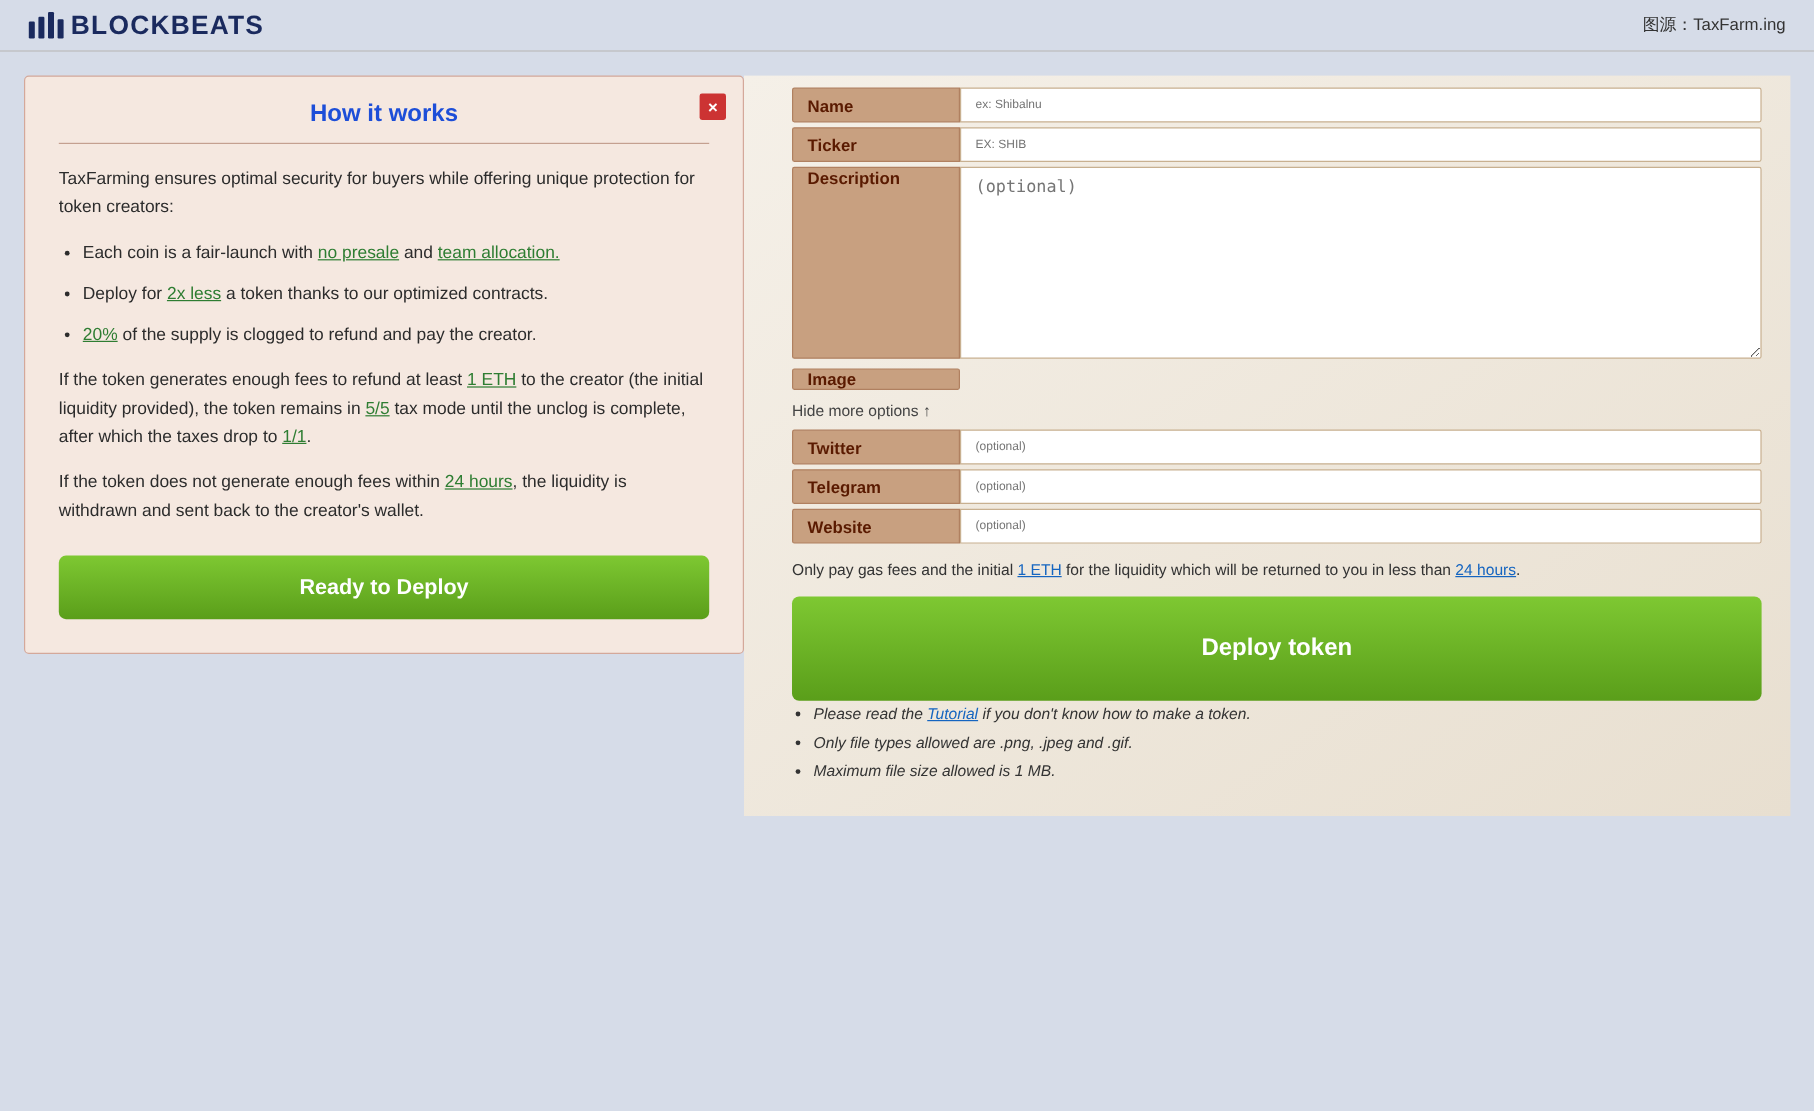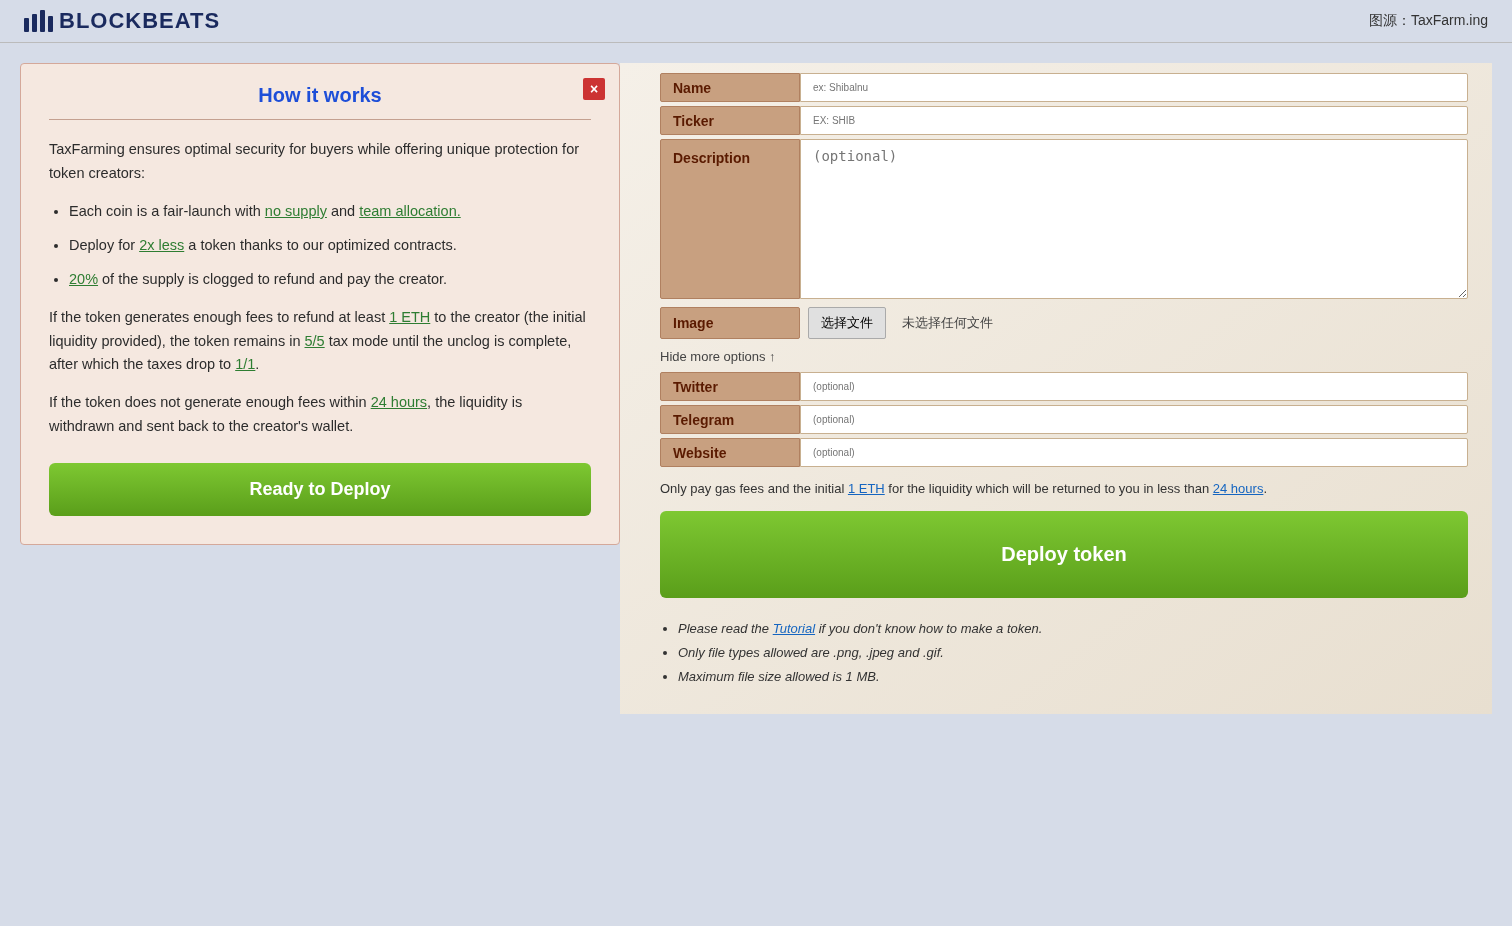--- a/index.html
+++ b/index.html
@@ -208,21 +208,21 @@
       display: block;
       width: 100%;
       background: linear-gradient(to bottom, #7ec832, #5a9e1a);
       color: white;
       font-size: 20px;
       font-weight: bold;
       border: none;
       border-radius: 6px;
       padding: 32px;
       cursor: pointer;
-      margin-bottom: 20px;
+      margin-bottom: 0;
       text-align: center;
     }
 
     .bottom-notes {
       font-size: 13px;
       color: #333;
       line-height: 1.7;
     }
     .bottom-notes ul {
       margin-left: 18px;
@@ -251,21 +251,21 @@
 <div class="main-container">
 
   <div class="left-panel">
     <button class="close-btn">×</button>
     <div class="panel-title">How it works</div>
     <hr class="panel-divider">
     <div class="panel-body">
       <p>TaxFarming ensures optimal security for buyers while offering unique protection for token creators:</p>
       <ul>
         <li>
-          Each coin is a fair-launch with <a class="green-link">no supply</a> and <a class="green-link">team allocation.</a>
+          Each coin is a fair-launch with <a class="green-link">no presale</a> and <a class="green-link">team allocation.</a>
         </li>
         <li>
           Deploy for <a class="green-link">2x less</a> a token thanks to our optimized contracts.
         </li>
         <li>
           <a class="green-link">20%</a> of the supply is clogged to refund and pay the creator.
         </li>
       </ul>
       <p>
         If the token generates enough fees to refund at least <a class="green-link">1 ETH</a> to the creator (the initial liquidity provided), the token remains in <a class="green-link">5/5</a> tax mode until the unclog is complete, after which the taxes drop to <a class="green-link">1/1</a>.
@@ -283,30 +283,26 @@
       <div class="form-label">Name</div>
       <input class="form-input" type="text" placeholder="ex: Shibalnu" style="">
     </div>
 
     <div class="form-row">
       <div class="form-label">Ticker</div>
       <input class="form-input" type="text" placeholder="EX: SHIB" style="">
     </div>
 
     <div class="form-row" style="align-items:stretch;">
-      <div class="form-label" style="align-items:flex-start; padding-top:10px;">Description</div>
+      <div class="form-label" style="align-items:flex-start; ">Description</div>
       <textarea class="form-textarea" placeholder="(optional)" style=""></textarea>
     </div>
 
     <div class="form-row" style="margin-top:8px; margin-bottom:4px;">
       <div class="form-label" style="border-radius:2px;">Image</div>
-      <div style="display:flex; align-items:center; gap:8px; padding-left:8px;">
-        <button class="file-choose-btn">选择文件</button>
-        <span class="file-no-file">未选择任何文件</span>
-      </div>
     </div>
 
     <div class="hide-options-toggle" style="margin-top:10px;">Hide more options ↑</div>
 
     <div class="form-row" style="margin-top:4px;">
       <div class="form-label">Twitter</div>
       <input class="form-input" type="text" placeholder="(optional)" style="">
     </div>
 
     <div class="form-row">

